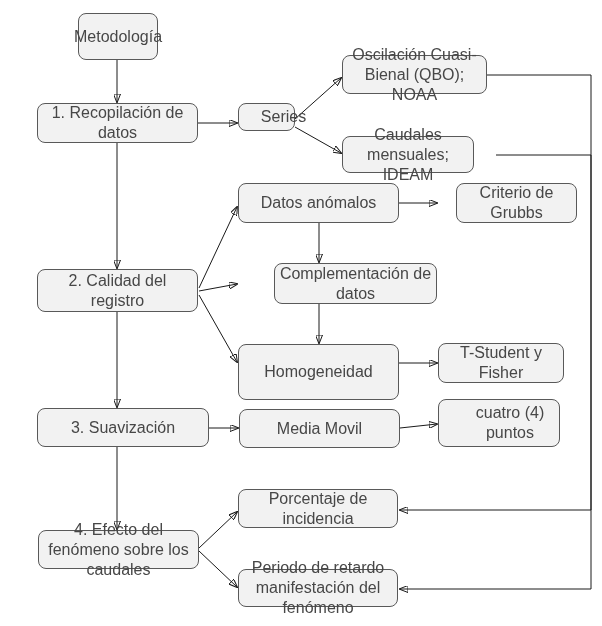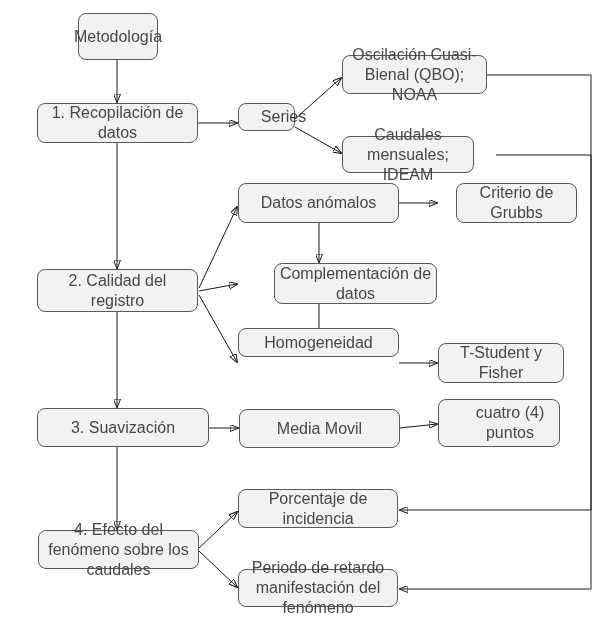--- a/index.html
+++ b/index.html
@@ -45,21 +45,21 @@
   
   .n-metodologia     { left: 78px;  top: 13px;  width: 80px;  height: 47px; }
   .n-recopilacion    { left: 37px;  top: 103px; width: 161px; height: 40px; }
   .n-series          { left: 238px; top: 103px; width: 57px;  height: 28px; padding-left: 38px; }
   .n-qbo             { left: 342px; top: 55px;  width: 145px; height: 39px; }
   .n-caudales        { left: 342px; top: 136px; width: 132px; height: 37px; }
   .n-datos-anomalos  { left: 238px; top: 183px; width: 161px; height: 40px; }
   .n-criterio-grubbs { left: 456px; top: 183px; width: 121px; height: 40px; }
   .n-calidad         { left: 37px;  top: 269px; width: 161px; height: 43px; }
   .n-complementacion { left: 238px; top: 263px; width: 163px; height: 41px; margin-left: 36px; }
-  .n-homogeneidad    { left: 238px; top: 328px; width: 161px; height: 29px; }
+  .n-homogeneidad    { left: 238px; top: 344px; width: 161px; height: 56px; }
   .n-tstudent        { left: 438px; top: 343px; width: 126px; height: 40px; }
   .n-suavizacion     { left: 37px;  top: 408px; width: 172px; height: 39px; }
   .n-media-movil     { left: 239px; top: 409px; width: 161px; height: 39px; }
   .n-cuatro-puntos   { left: 438px; top: 399px; width: 122px; height: 48px; padding-left: 26px; }
   .n-efecto          { left: 38px;  top: 530px; width: 161px; height: 39px; }
   .n-porcentaje      { left: 238px; top: 489px; width: 160px; height: 39px; }
   .n-periodo         { left: 238px; top: 569px; width: 160px; height: 38px; justify-content: center; }
 </style>
 </head>
 <body>

